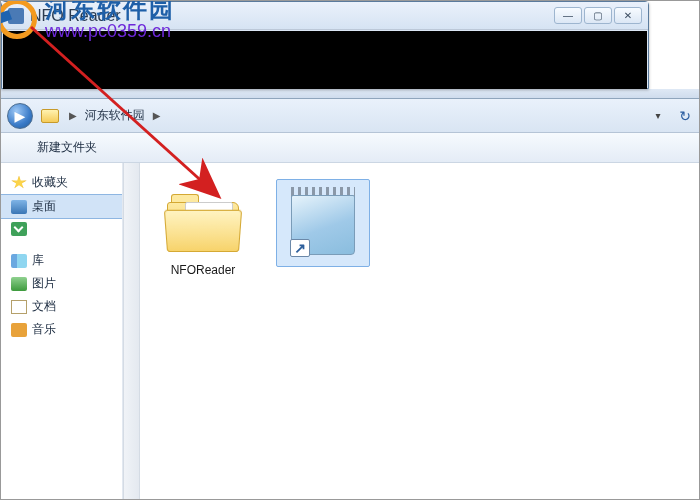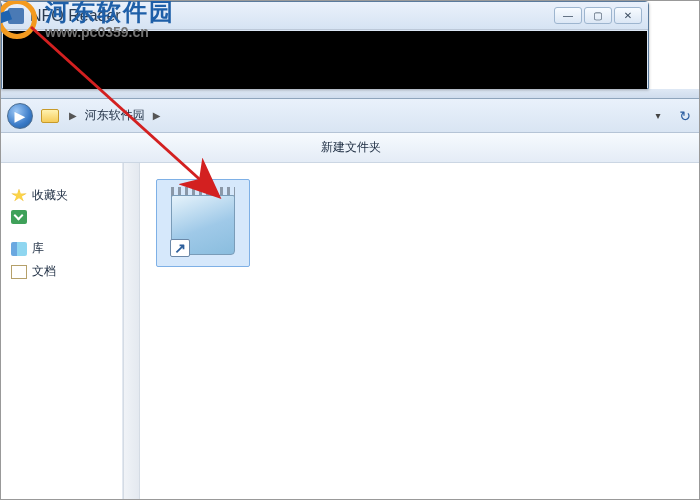--- a/index.html
+++ b/index.html
@@ -14,37 +14,37 @@
 .win-btn { width: 28px; height: 17px; background: linear-gradient(#f7fbff,#dce7f5); border: 1px solid #9db5cf; border-radius: 3px; display: flex; align-items: center; justify-content: center; font-size: 10px; color: #3b4c60; cursor: pointer; }
 .nfo-body { height: 58px; background: #000; margin: 1px; }
 
 
 .watermark { position: absolute; top: -6px; left: -12px; z-index: 3; display: flex; align-items: center; }
 .wm-logo { width: 60px; height: 50px; position: relative; }
 .wm-circle { position: absolute; width: 40px; height: 40px; border: 5px solid #f39a1f; border-radius: 50%; left: 8px; top: 4px; }
 .wm-bar { position: absolute; width: 20px; height: 10px; background: #1e63b0; left: 2px; top: 18px; transform: rotate(-20deg); }
 .wm-text { margin-left: -4px; }
 .wm-cn { font-size: 24px; font-weight: bold; color: #1e5fa8; letter-spacing: 2px; line-height: 1; }
-.wm-url { font-size: 14px; color: #737373; line-height: 1.2; font-weight: bold; }
+.wm-url { font-size: 18px; color: #6d28d9; line-height: 1.2; }
 
 
 .explorer { position: absolute; top: 88px; left: 0; width: 700px; height: 412px; background: #fff; z-index: 1; }
 .exp-titlebar { height: 10px; background: linear-gradient(#dfe9f5,#cfdced); border-bottom:1px solid #8fa5bc; display:flex; align-items:center; font-size:12px; color:#1a2a3f; }
 .exp-addr { height: 34px; background: linear-gradient(#e9f1fb,#d9e5f3); border-bottom: 1px solid #b5c4d6; display: flex; align-items: center; padding: 0 6px; gap:4px;}
 .nav-btn { width: 26px; height: 26px; border-radius: 50%; background: radial-gradient(circle at 35% 30%, #9ec8f5, #3a7bc8 60%, #215a99); border: 1px solid #4a6c90; display: flex; align-items:center; justify-content:center; color:#fff; font-size:14px;}
 .folder-mini { width:18px; height:14px; background: linear-gradient(#fff2b0,#f5cc5a); border:1px solid #c79a2a; border-radius:2px; margin:0 4px;}
 .path-seg { font-size: 12px; color: #1a2a3f; padding: 0 2px; }
 .path-arrow { font-size: 10px; color: #555; padding: 0 2px; }
 .addr-dd { margin-left:auto; width:18px; height:18px; display:flex; align-items:center; justify-content:center; color:#444; font-size:10px;}
 .refresh { width:20px; height:20px; display:flex; align-items:center; justify-content:center; color:#2a5ca0; font-size:14px; margin-left:4px;}
-.exp-toolbar { height: 30px; background: linear-gradient(#f6fafe, #e4ecf6); border-bottom: 1px solid #cbd6e3; display: flex; align-items: center; padding: 0 30px; justify-content: center; }
+.exp-toolbar { height: 30px; background: linear-gradient(#f6fafe, #e4ecf6); border-bottom: 1px solid #cbd6e3; display: flex; align-items: center; padding: 0 30px; }
 .tb-btn { font-size: 12px; color: #1a2a3f; padding: 2px 6px; cursor:pointer; }
 
 .exp-body { display: flex; height: 338px; }
-.sidebar { width: 122px; background: #fff; border-right: 1px solid #e2e8f0; padding: 21px 0; font-size: 12px; color: #1a2a3f; overflow:hidden;}
+.sidebar { width: 122px; background: #fff; border-right: 1px solid #e2e8f0; padding: 8px 0; font-size: 12px; color: #1a2a3f; overflow:hidden;}
 .sb-group { margin-bottom: 10px; }
 .sb-item { display:flex; align-items:center; padding: 3px 4px 3px 10px; gap: 5px; cursor:pointer; white-space:nowrap;}
 .sb-item.sel { background: #d1e3f7; border:1px solid #8eb6e2; border-left:none; border-right:none; }
 .ic { width:16px; height:14px; flex-shrink:0; }
 .ic-star { background: radial-gradient(circle,#fbd34a 40%,#e6a817 70%); clip-path: polygon(50% 0,61% 35%,98% 35%,68% 57%,79% 91%,50% 70%,21% 91%,32% 57%,2% 35%,39% 35%); }
 .ic-dl { background:#3a89d8; clip-path: polygon(35% 0,65% 0,65% 45%,90% 45%,50% 100%,10% 45%,35% 45%); }
 .ic-desk { background: linear-gradient(#7fb4e6,#3a76b5); border-radius:2px;}
 .ic-recent { background:#3fa15a; border-radius:2px; position:relative;}
 .ic-recent::after{content:"";position:absolute;left:4px;top:2px;width:5px;height:5px;border:2px solid #fff;border-top:none;border-right:none;transform:rotate(-45deg);}
 .ic-lib { background: linear-gradient(90deg,#6aa8e0 40%,#8fd6f0 40%); border-radius:2px;}
@@ -118,39 +118,62 @@
   <div class="exp-toolbar">
     <div class="tb-btn">新建文件夹</div>
   </div>
   <div class="exp-body">
     <div class="sidebar">
       <div class="sb-group">
         <div class="sb-item">
             <div class="ic ic-star"></div>
             <span>收藏夹</span>
           </div>
+        <div class="sb-item sel">
+            <div class="ic ic-desk"></div>
+            <span>桌面</span>
+          </div>
         <div class="sb-item">
             <div class="ic ic-recent"></div>
           </div>
       </div>
       <div class="sb-group">
         <div class="sb-item">
             <div class="ic ic-lib"></div>
             <span>库</span>
           </div>
         <div class="sb-item">
+            <div class="ic ic-pic"></div>
+            <span>图片</span>
+          </div>
+        <div class="sb-item">
             <div class="ic ic-doc"></div>
             <span>文档</span>
+          </div>
+        <div class="sb-item">
+            <div class="ic ic-mus"></div>
+            <span>音乐</span>
           </div>
       </div>
       <div class="sb-group">
       </div>
     </div>
     <div class="scrollbar"></div>
     <div class="files">
+      <div class="file-item">
+        <div class="file-icon-holder">
+          <div class="big-folder">
+            <div class="bf-tab"></div>
+              <div class="bf-back"></div>
+              <div class="bf-paper"></div>
+              <div class="bf-front"></div>
+          </div>
+        </div>
+        <div class="file-label">NFOReader</div>
+      </div>
       <div class="file-item sel">
         <div class="file-icon-holder">
           <div class="notepad-icon">
             <div class="np-spiral"></div>
               <div class="np-pad"></div>
               <div class="np-shortcut">↗</div>
           </div>
         </div>
       </div>
     </div>

